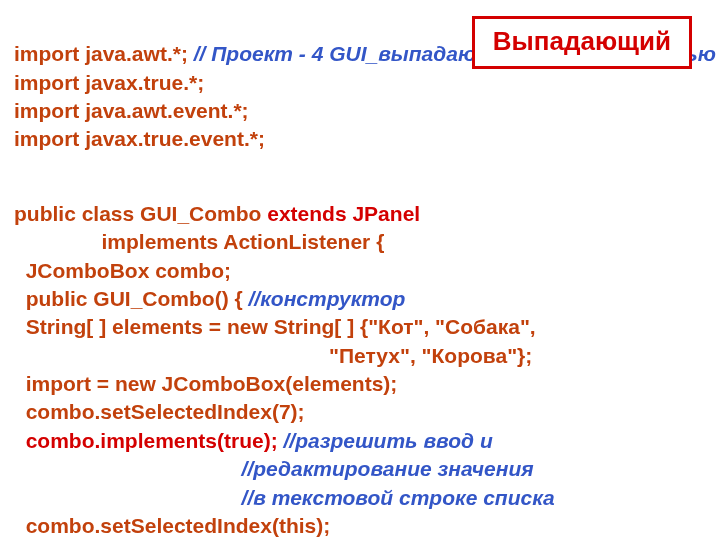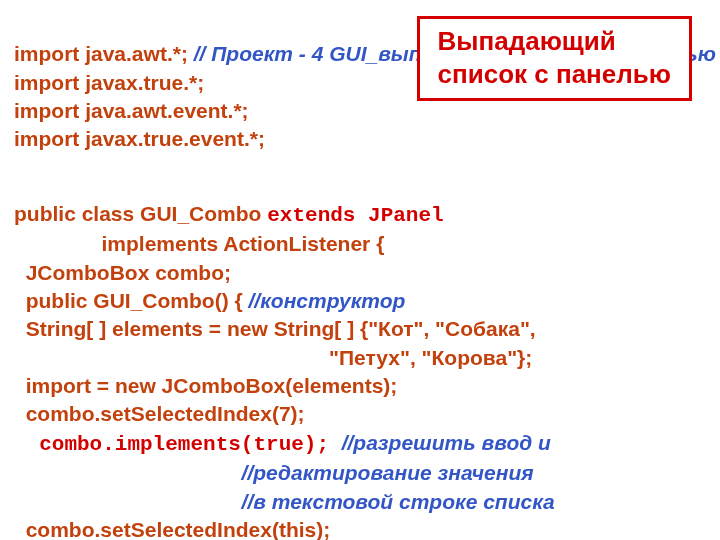--- a/index.html
+++ b/index.html
@@ -26,30 +26,29 @@
     font-weight: bold;
     font-size: 26px;
     line-height: 1.25;
     background: #fff;
   }
   .code {
     white-space: pre;
     font-family: Arial, Helvetica, sans-serif;
   }
   .blue { color: #3356c7; font-style: italic; }
-  .red  { color: #d40000; font-family: Liberation Mono, monospace; }
+  .red  { color: #d40000; }
   .blk  { color: #c2410c; }
   .gap  { display:block; height: 18px; }
 </style>
 </head>
 <body>
 
 <div class="callout">
   <div>Выпадающий</div>
-  <div>список с панелью</div>
 </div>
 
 <div class="code">
 <span class="blk">import java.awt.*; </span><span class="blue">// Проект - 4 GUI_выпадающий список с панелью 2</span>
 <span class="blk">import javax.true.*;</span>
 <span class="blk">import java.awt.event.*;</span>
 <span class="blk">import javax.true.event.*;</span>
 <span class="gap"></span>
 <span class="blk">public class GUI_Combo </span><span class="red">extends JPanel</span>
 <span class="blk">               implements ActionListener {</span>

